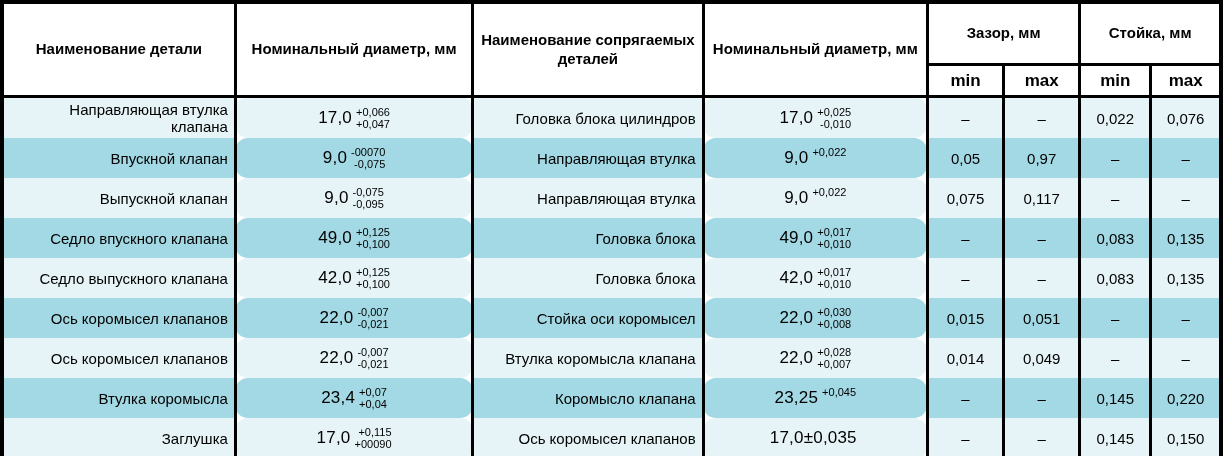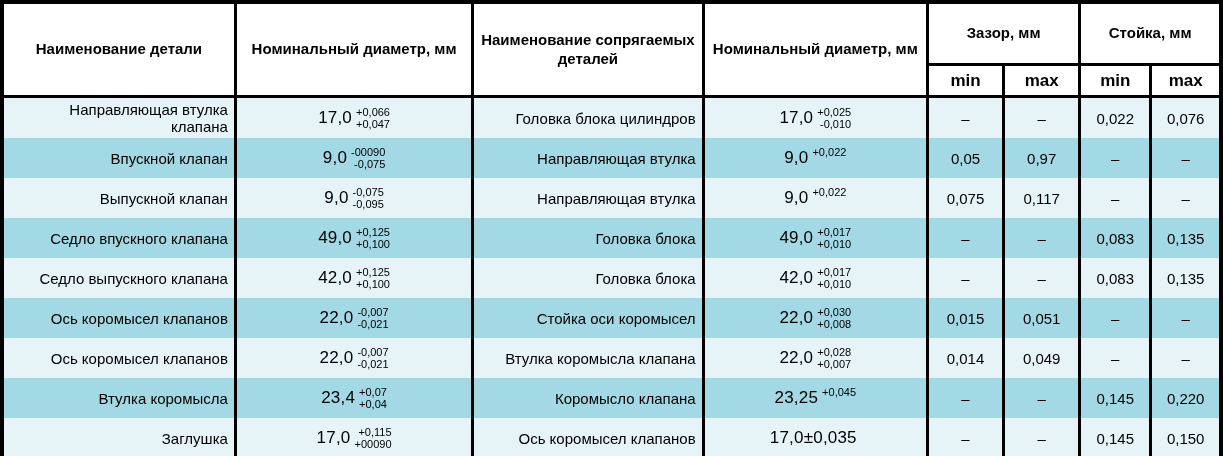--- a/index.html
+++ b/index.html
@@ -30,21 +30,21 @@
   tbody td{
     border-left:3px solid var(--line);
     border-right:3px solid var(--line);
     border-top:none;border-bottom:none;
     height:40px;vertical-align:middle;
     font-size:15px;padding:0 6px;
   }
   tbody tr.light td{background:var(--row-light);}
   tbody tr.cyan td{background:var(--row-cyan);}
   td.part,td.mate{text-align:right;padding-left:9px;}
-  td.diam{text-align:center;}
+  td.diam{text-align:center;border-radius:13px;}
   td.mm{text-align:center;font-size:15px;}
   .nomwrap{display:inline-flex;align-items:center;}
   .nom{font-size:17px;letter-spacing:0.2px;}
   .tol{display:inline-flex;flex-direction:column;margin-left:4px;text-align:left;}
   .tol .tt,.tol .tb{display:block;height:12px;line-height:12px;font-size:11px;white-space:nowrap;text-align:right;}
 </style>
 </head>
 <body>
 
 <div class="table-wrap">
@@ -102,21 +102,21 @@
     <td class="mm">0,022</td>
     <td class="mm">0,076</td>
   </tr>
 
   <tr class="cyan">
     <td class="part">Впускной клапан</td>
     <td class="diam">
       <span class="nomwrap">
         <span class="nom">9,0</span>
         <span class="tol">
-          <span class="tt">-00090</span>
+          <span class="tt">-00070</span>
           <span class="tb">-0,075</span>
         </span>
       </span>
     </td>
     <td class="mate">Направляющая втулка</td>
     <td class="diam">
       <span class="nomwrap">
         <span class="nom">9,0</span>
         <span class="tol">
           <span class="tt">+0,022</span>

